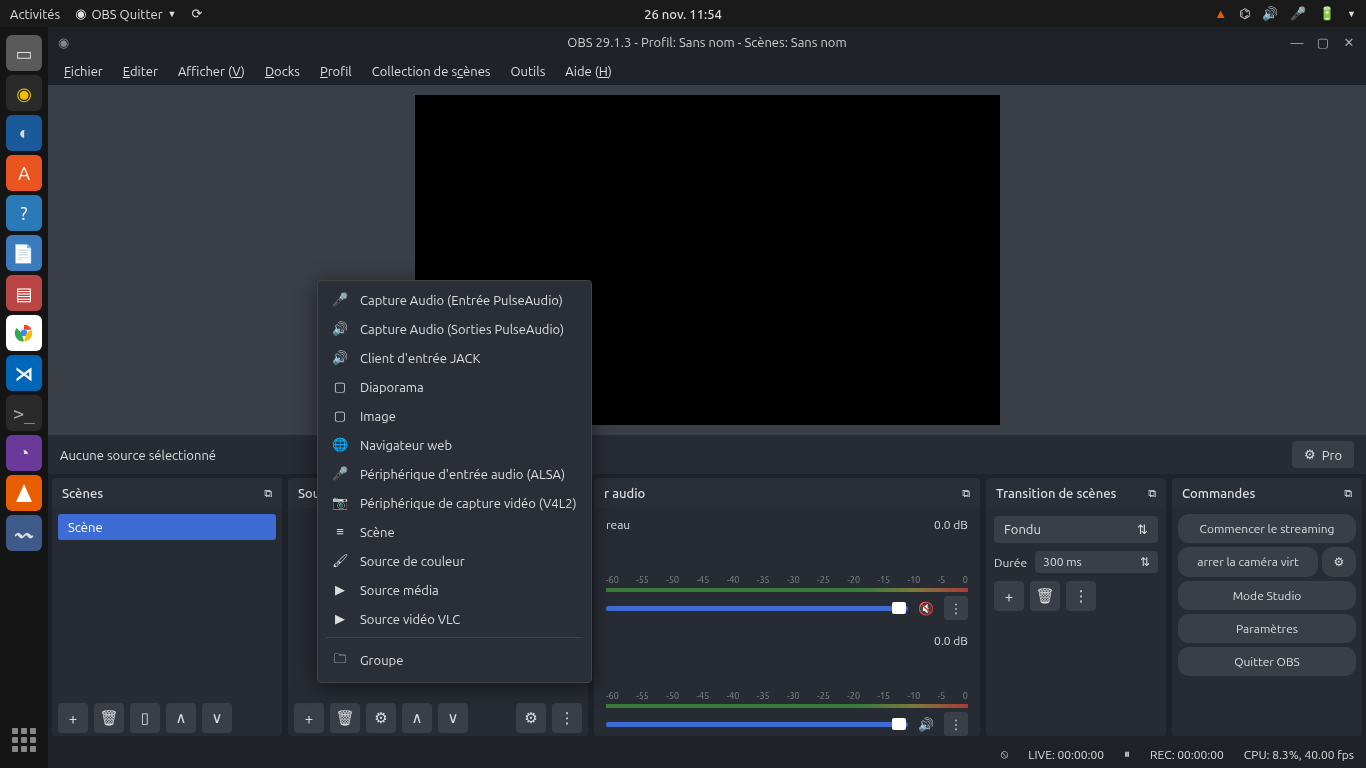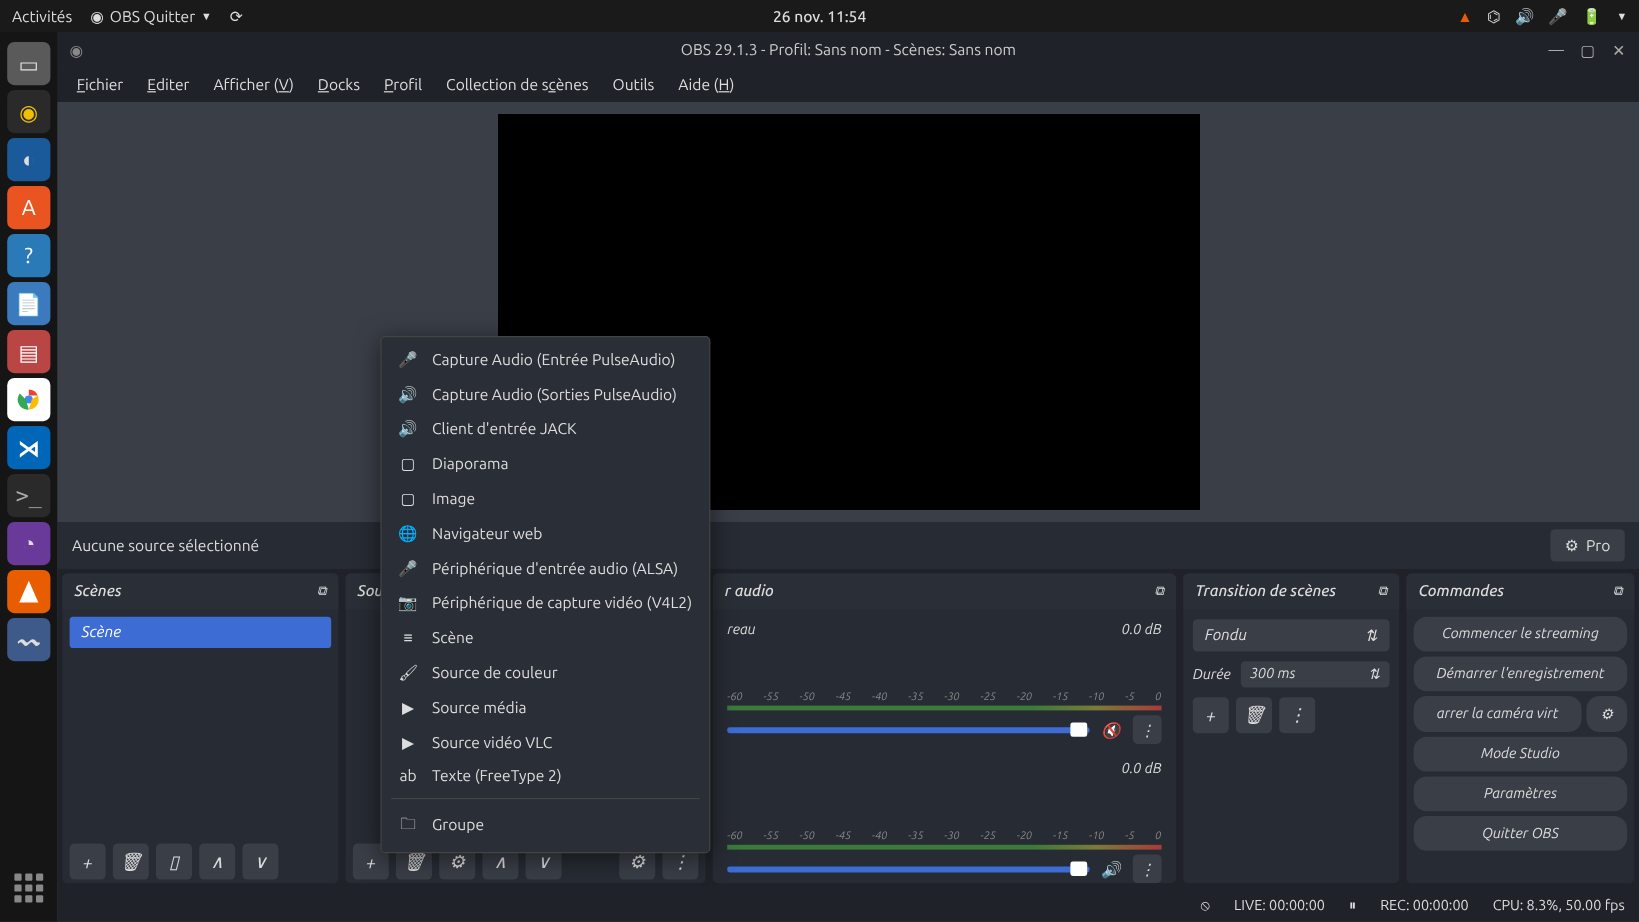--- a/index.html
+++ b/index.html
@@ -46,21 +46,21 @@
 
 .main-area { flex: 1; display: flex; flex-direction: column; background: #3a3e47; min-height: 0; }
 .preview-area { flex: 1; display: flex; align-items: center; justify-content: center; background: #3a3e47; padding: 10px 0; }
 .preview-canvas { width: 585px; height: 330px; background: #000; }
 
 .info-bar { height: 40px; background: #272b33; display: flex; align-items: center; padding: 0 12px; gap: 12px; }
 .props-btn { background: #3a3e47; padding: 6px 12px; border-radius: 4px; display: flex; align-items: center; gap: 6px; cursor: pointer; }
 
 
 .docks { display: flex; gap: 6px; padding: 4px 4px 4px 4px; background: #1f2228; }
-.dock-panel { background: #272b33; border-radius: 4px; display: flex; flex-direction: column; font-style: italic; }
+.dock-panel { background: #272b33; border-radius: 4px; display: flex; flex-direction: column; }
 .dock-header { height: 30px; display: flex; align-items: center; padding: 0 10px; font-weight: 500; background: #2a2e36; border-radius: 4px 4px 0 0; }
 .dock-header .popout { margin-left: auto; cursor: pointer; font-size: 11px; }
 .dock-body { flex: 1; padding: 4px; overflow: hidden; }
 .dock-toolbar { height: 36px; display: flex; align-items: center; padding: 0 6px; gap: 6px; }
 .tb-btn { width: 30px; height: 30px; background: #3a3e47; border-radius: 4px; display: flex; align-items: center; justify-content: center; cursor: pointer; font-size: 15px; }
 
 .scenes { width: 230px; height: 258px; }
 .sources { width: 300px; height: 258px; }
 .mixer { flex: 1; height: 258px; }
 .transitions { width: 180px; height: 258px; }
@@ -334,38 +334,37 @@
         </div>
       </div>
 
       <div class="dock-panel controls">
         <div class="dock-header">
           <span>Commandes</span>
           <span class="popout">⧉</span>
         </div>
         <div class="dock-body">
           <div class="ctrl-btn">Commencer le streaming</div>
-          <div class="ctrl-btn">Démarrer l'enregistrement</div>
           <div class="ctrl-row">
             <div class="ctrl-btn">arrer la caméra virt</div>
             <div class="ctrl-btn gear">⚙</div>
           </div>
           <div class="ctrl-btn">Mode Studio</div>
           <div class="ctrl-btn">Paramètres</div>
           <div class="ctrl-btn">Quitter OBS</div>
         </div>
       </div>
     </div>
 
     <div class="statusbar">
       <span>⦸</span>
       <span>LIVE: 00:00:00</span>
       <span>⏸</span>
       <span>REC: 00:00:00</span>
-      <span>CPU: 8.3%, 50.00 fps</span>
+      <span>CPU: 8.3%, 40.00 fps</span>
     </div>
   </div>
 </div>
 
 <div class="context-menu">
   <div class="ctx-item">
       <span class="ctx-icon">🎤</span>
       <span>Capture Audio (Entrée PulseAudio)</span>
     </div>
   <div class="ctx-item">
@@ -405,22 +404,18 @@
       <span>Source de couleur</span>
     </div>
   <div class="ctx-item">
       <span class="ctx-icon">▶</span>
       <span>Source média</span>
     </div>
   <div class="ctx-item">
       <span class="ctx-icon">▶</span>
       <span>Source vidéo VLC</span>
     </div>
-  <div class="ctx-item">
-      <span class="ctx-icon">ab</span>
-      <span>Texte (FreeType 2)</span>
-    </div>
   <div class="ctx-sep"></div>
   <div class="ctx-item">
       <span class="ctx-icon">🗀</span>
       <span>Groupe</span>
     </div>
 </div>
 
 </body></html>

